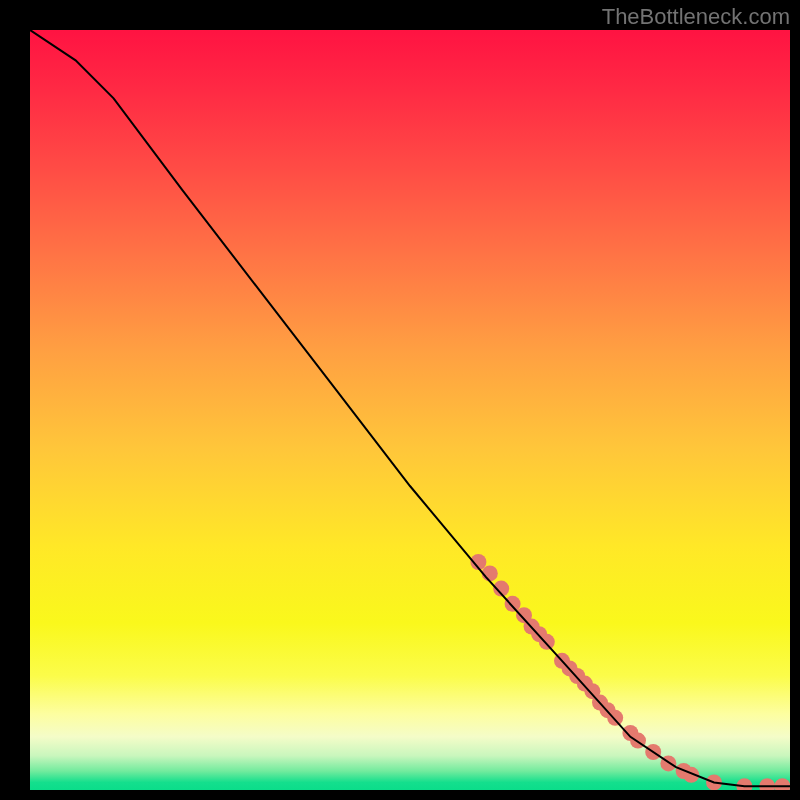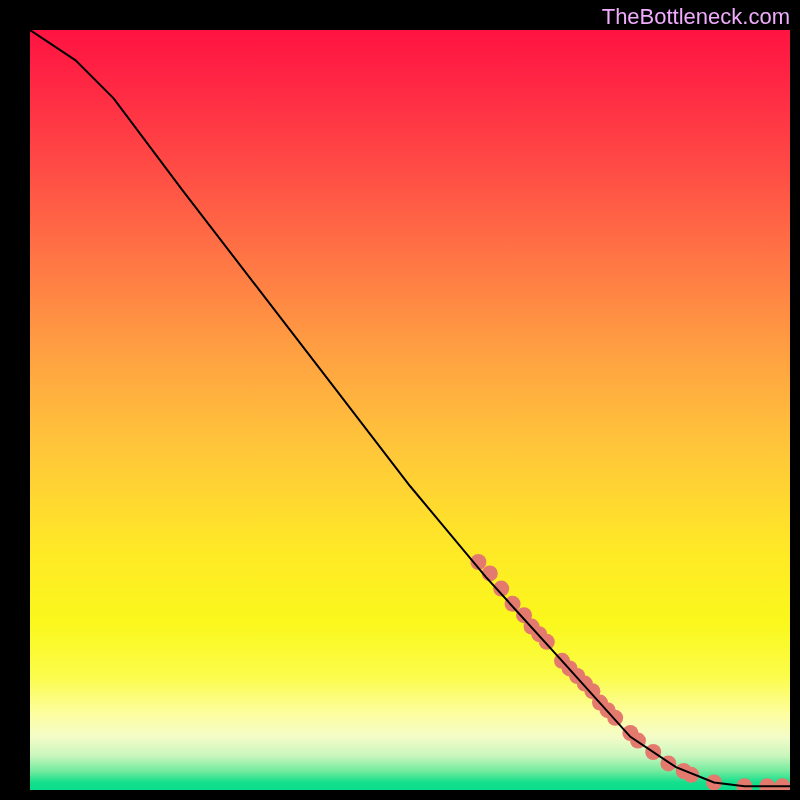--- a/index.html
+++ b/index.html
@@ -4,21 +4,21 @@
 <style>
   * { margin: 0; padding: 0; box-sizing: border-box; }
   body { width: 800px; height: 800px; overflow: hidden; background: #000; }
   .container { position: relative; width: 800px; height: 800px; }
   .watermark {
     position: absolute;
     top: 4px;
     right: 10px;
     font-family: Arial, Helvetica, sans-serif;
     font-size: 22px;
-    color: #f0abfc;
+    color: #737373;
     z-index: 10;
   }
   .plot-frame {
     position: absolute;
     left: 30px;
     top: 30px;
     width: 760px;
     height: 760px;
     background: #000;
   }

